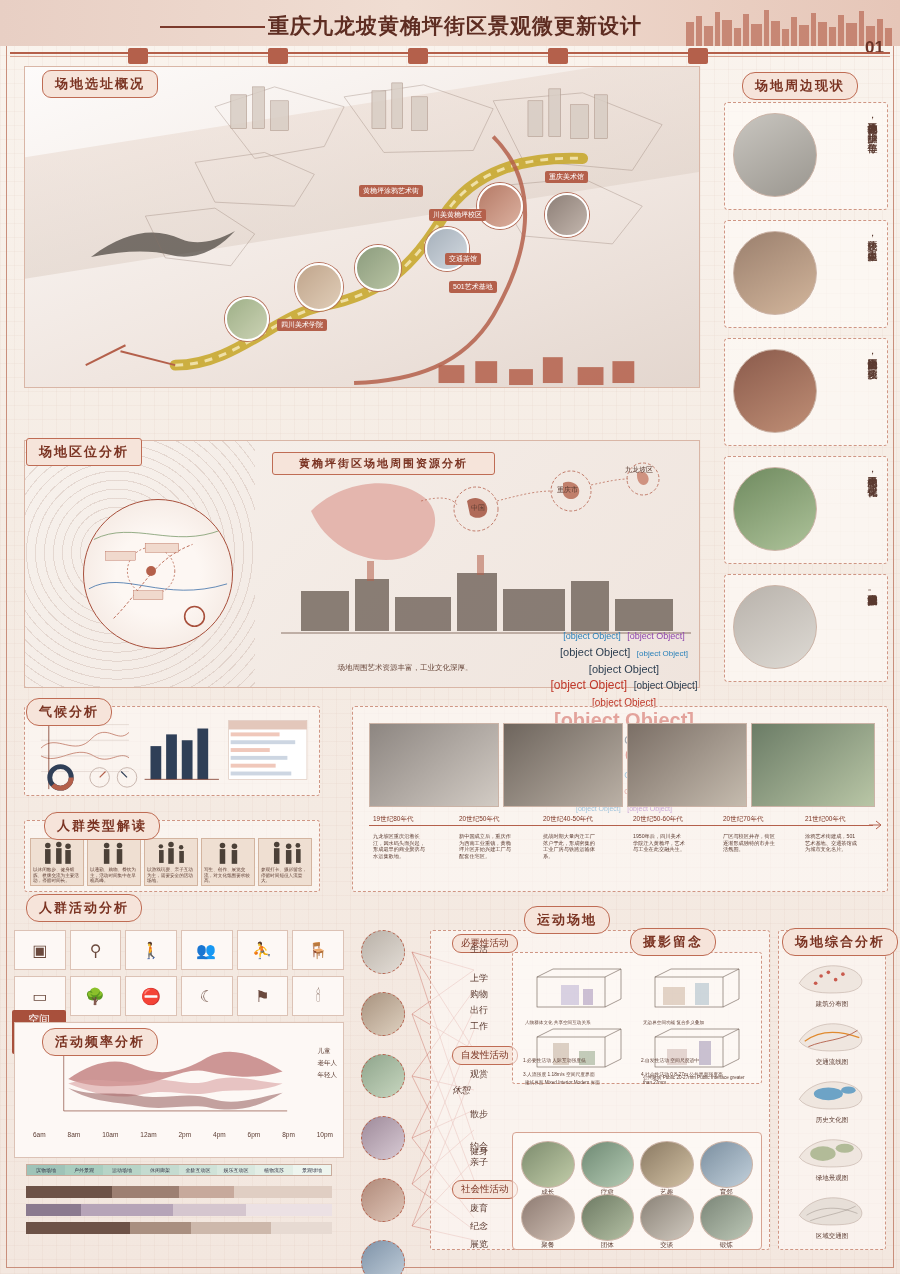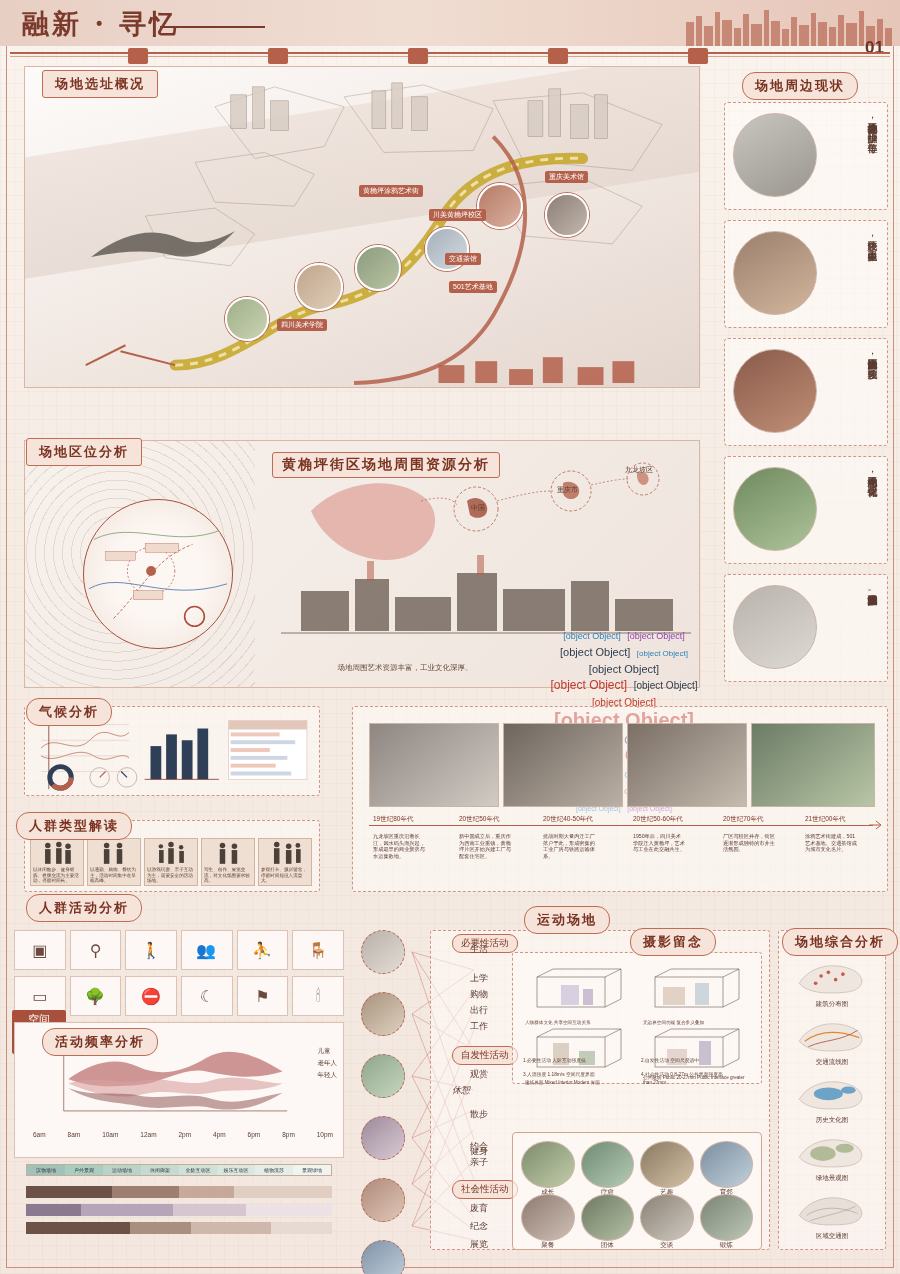--- a/index.html
+++ b/index.html
@@ -84,21 +84,21 @@
     border:1px solid #bf6c54;
     color:#7b3423;
     font-size:13px; font-weight:bold;
     padding:4px 12px;
     border-radius:3px;
     letter-spacing:2px;
     white-space:nowrap;
     z-index:5;
   }
   .tag.round{ border-radius:13px; }
-  .tag.sm{ font-size:14px; padding:3px 9px; }
+  .tag.sm{ font-size:11px; padding:3px 26px; }
 
   
   .sitemap{
     position:absolute; left:24px; top:66px; width:676px; height:322px;
     background:
       radial-gradient(ellipse at 30% 35%, #ffffff 0%, #f2e9e4 55%, #e7dcd6 100%);
     border:1px solid #d9b6a6; overflow:hidden;
   }
   .sm-sky{
     position:absolute; inset:0;
@@ -265,22 +265,22 @@
   }
 </style>
 </head>
 <body>
 
 <div class="board">
   <div class="frame-border"></div>
 
   <div class="header">
     <div class="hdr-band"></div>
-    <div class="title-main">融新 · 寻忆</div>
     <div class="title-rule"></div>
+    <div class="title-sub">重庆九龙坡黄桷坪街区景观微更新设计</div>
     <svg class="skyline" viewBox="0 0 210 44">
       <g fill="#b4604b" opacity=".75">
         <rect x="2" y="20" width="8" height="24"></rect>
           <rect x="12" y="14" width="6" height="30"></rect>
         <rect x="20" y="24" width="9" height="20"></rect>
           <rect x="31" y="10" width="5" height="34"></rect>
         <rect x="38" y="18" width="10" height="26"></rect>
           <rect x="50" y="26" width="7" height="18"></rect>
         <rect x="59" y="12" width="6" height="32"></rect>
           <rect x="67" y="22" width="11" height="22"></rect>
@@ -303,21 +303,21 @@
     <div class="page-no">01</div>
     <div class="hdr-line"></div>
     <div class="hdr-line2"></div>
     <div class="clip" style="left:128px"></div>
     <div class="clip" style="left:268px"></div>
     <div class="clip" style="left:408px"></div>
     <div class="clip" style="left:548px"></div>
     <div class="clip" style="left:688px"></div>
   </div>
 
-  <div class="tag" style="left:42px; top:70px;">场地选址概况</div>
+  <div class="tag" style="left:42px; top:70px;border-radius:9px;">场地选址概况</div>
   <div class="sitemap">
     <div class="sm-sky"></div>
     <div class="sm-river"></div>
     <svg class="bird" viewBox="0 0 160 60">
       <path d="M6 40 C40 14, 70 10, 96 22 C110 28, 128 26, 150 14 C132 34, 108 44, 86 38 C64 32, 34 34, 6 40 Z" fill="#3c3630" opacity=".82"></path>
     </svg>
 
     <svg viewBox="0 0 676 322" style="position:absolute;inset:0;width:100%;height:100%">
       <g stroke="#8a7367" stroke-width=".6" fill="none" opacity=".55">
         <path d="M190 40 L250 20 L320 40 L300 80 L230 92 Z"></path>
@@ -512,21 +512,21 @@
         <rect x="208" y="26" width="50" height="4" fill="#f0c8bb"></rect>
         <rect x="208" y="34" width="66" height="4" fill="#cdd6e2"></rect>
         <rect x="208" y="42" width="40" height="4" fill="#f0c8bb"></rect>
         <rect x="208" y="50" width="58" height="4" fill="#cdd6e2"></rect>
         <rect x="208" y="58" width="46" height="4" fill="#f0c8bb"></rect>
         <rect x="208" y="66" width="62" height="4" fill="#cdd6e2"></rect>
       </g>
     </svg>
   </div>
 
-  <div class="tag round" style="left:16px; top:812px;">人群类型解读</div>
+  <div class="tag round" style="left:44px; top:812px;">人群类型解读</div>
   <div class="panel dashed crowd"></div>
   <div class="people-strip">
     <div class="people-cell">
       <svg viewBox="0 0 40 30" style="width:100%;height:60%">
         <g fill="#4c4138">
             <circle cx="10" cy="7" r="3"></circle>
             <rect x="7" y="11" width="6" height="16"></rect>
         <circle cx="22" cy="6" r="3"></circle>
             <rect x="19" y="10" width="6" height="17"></rect>
         <circle cx="32" cy="8" r="3"></circle>

